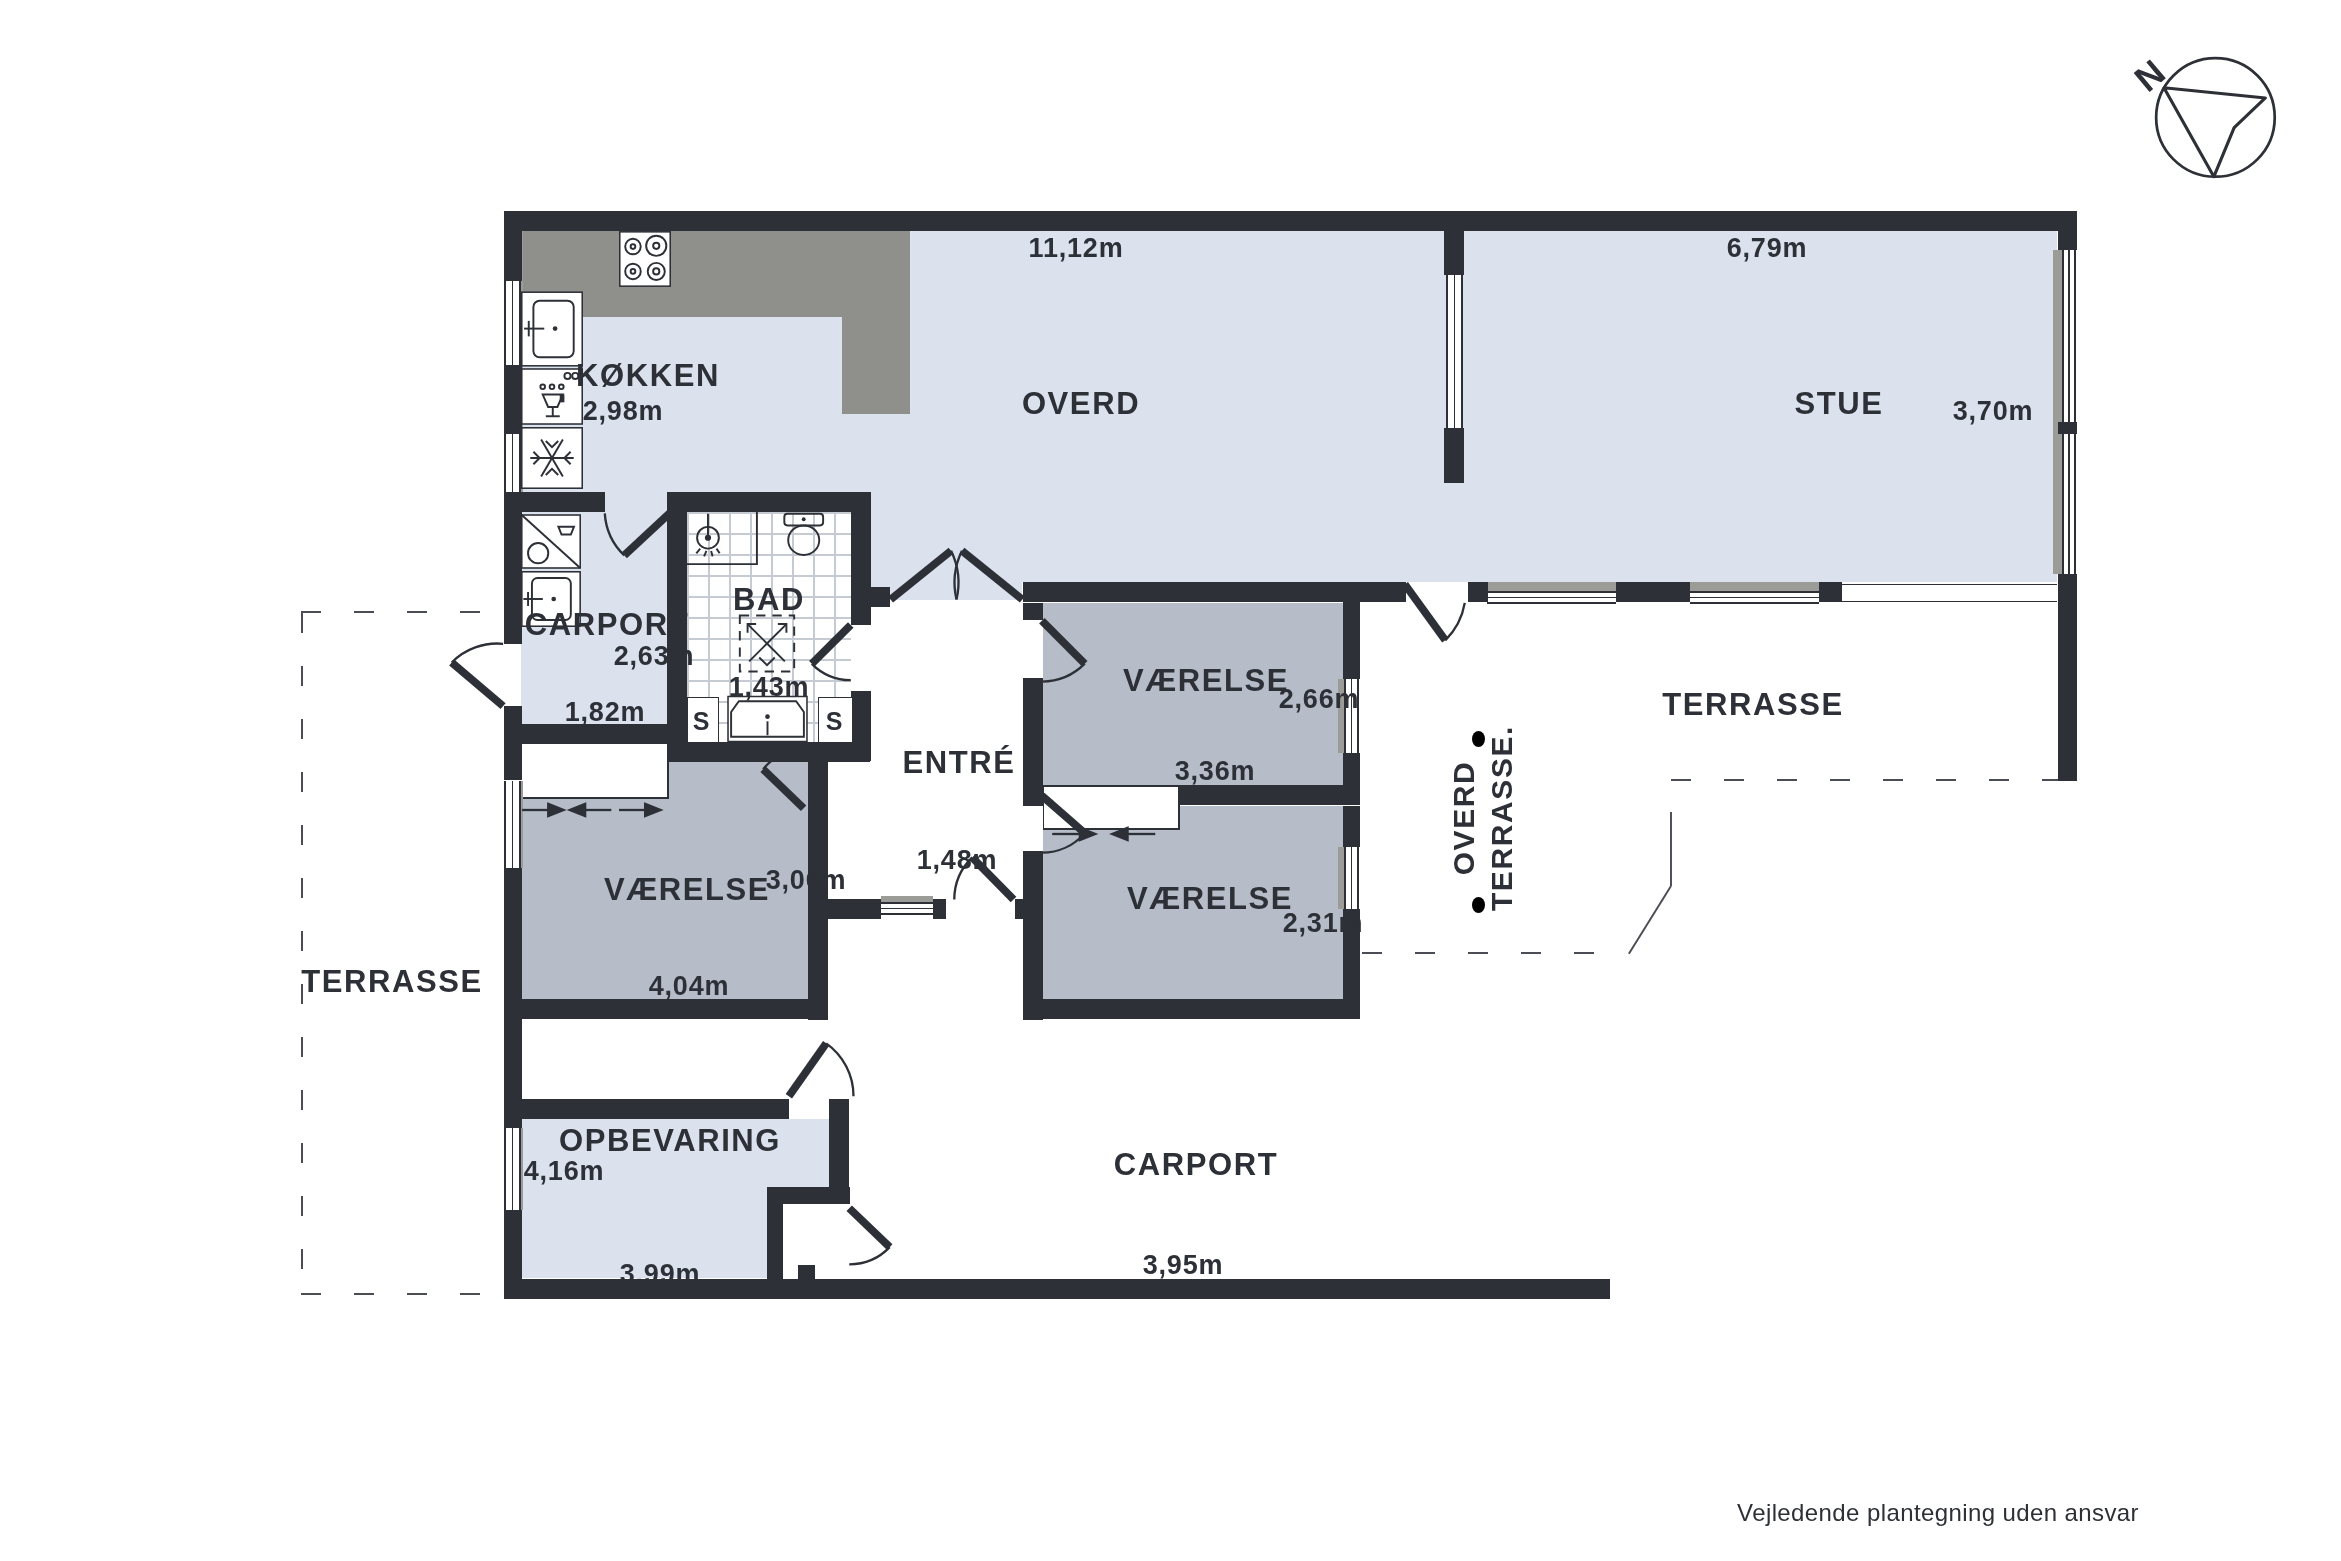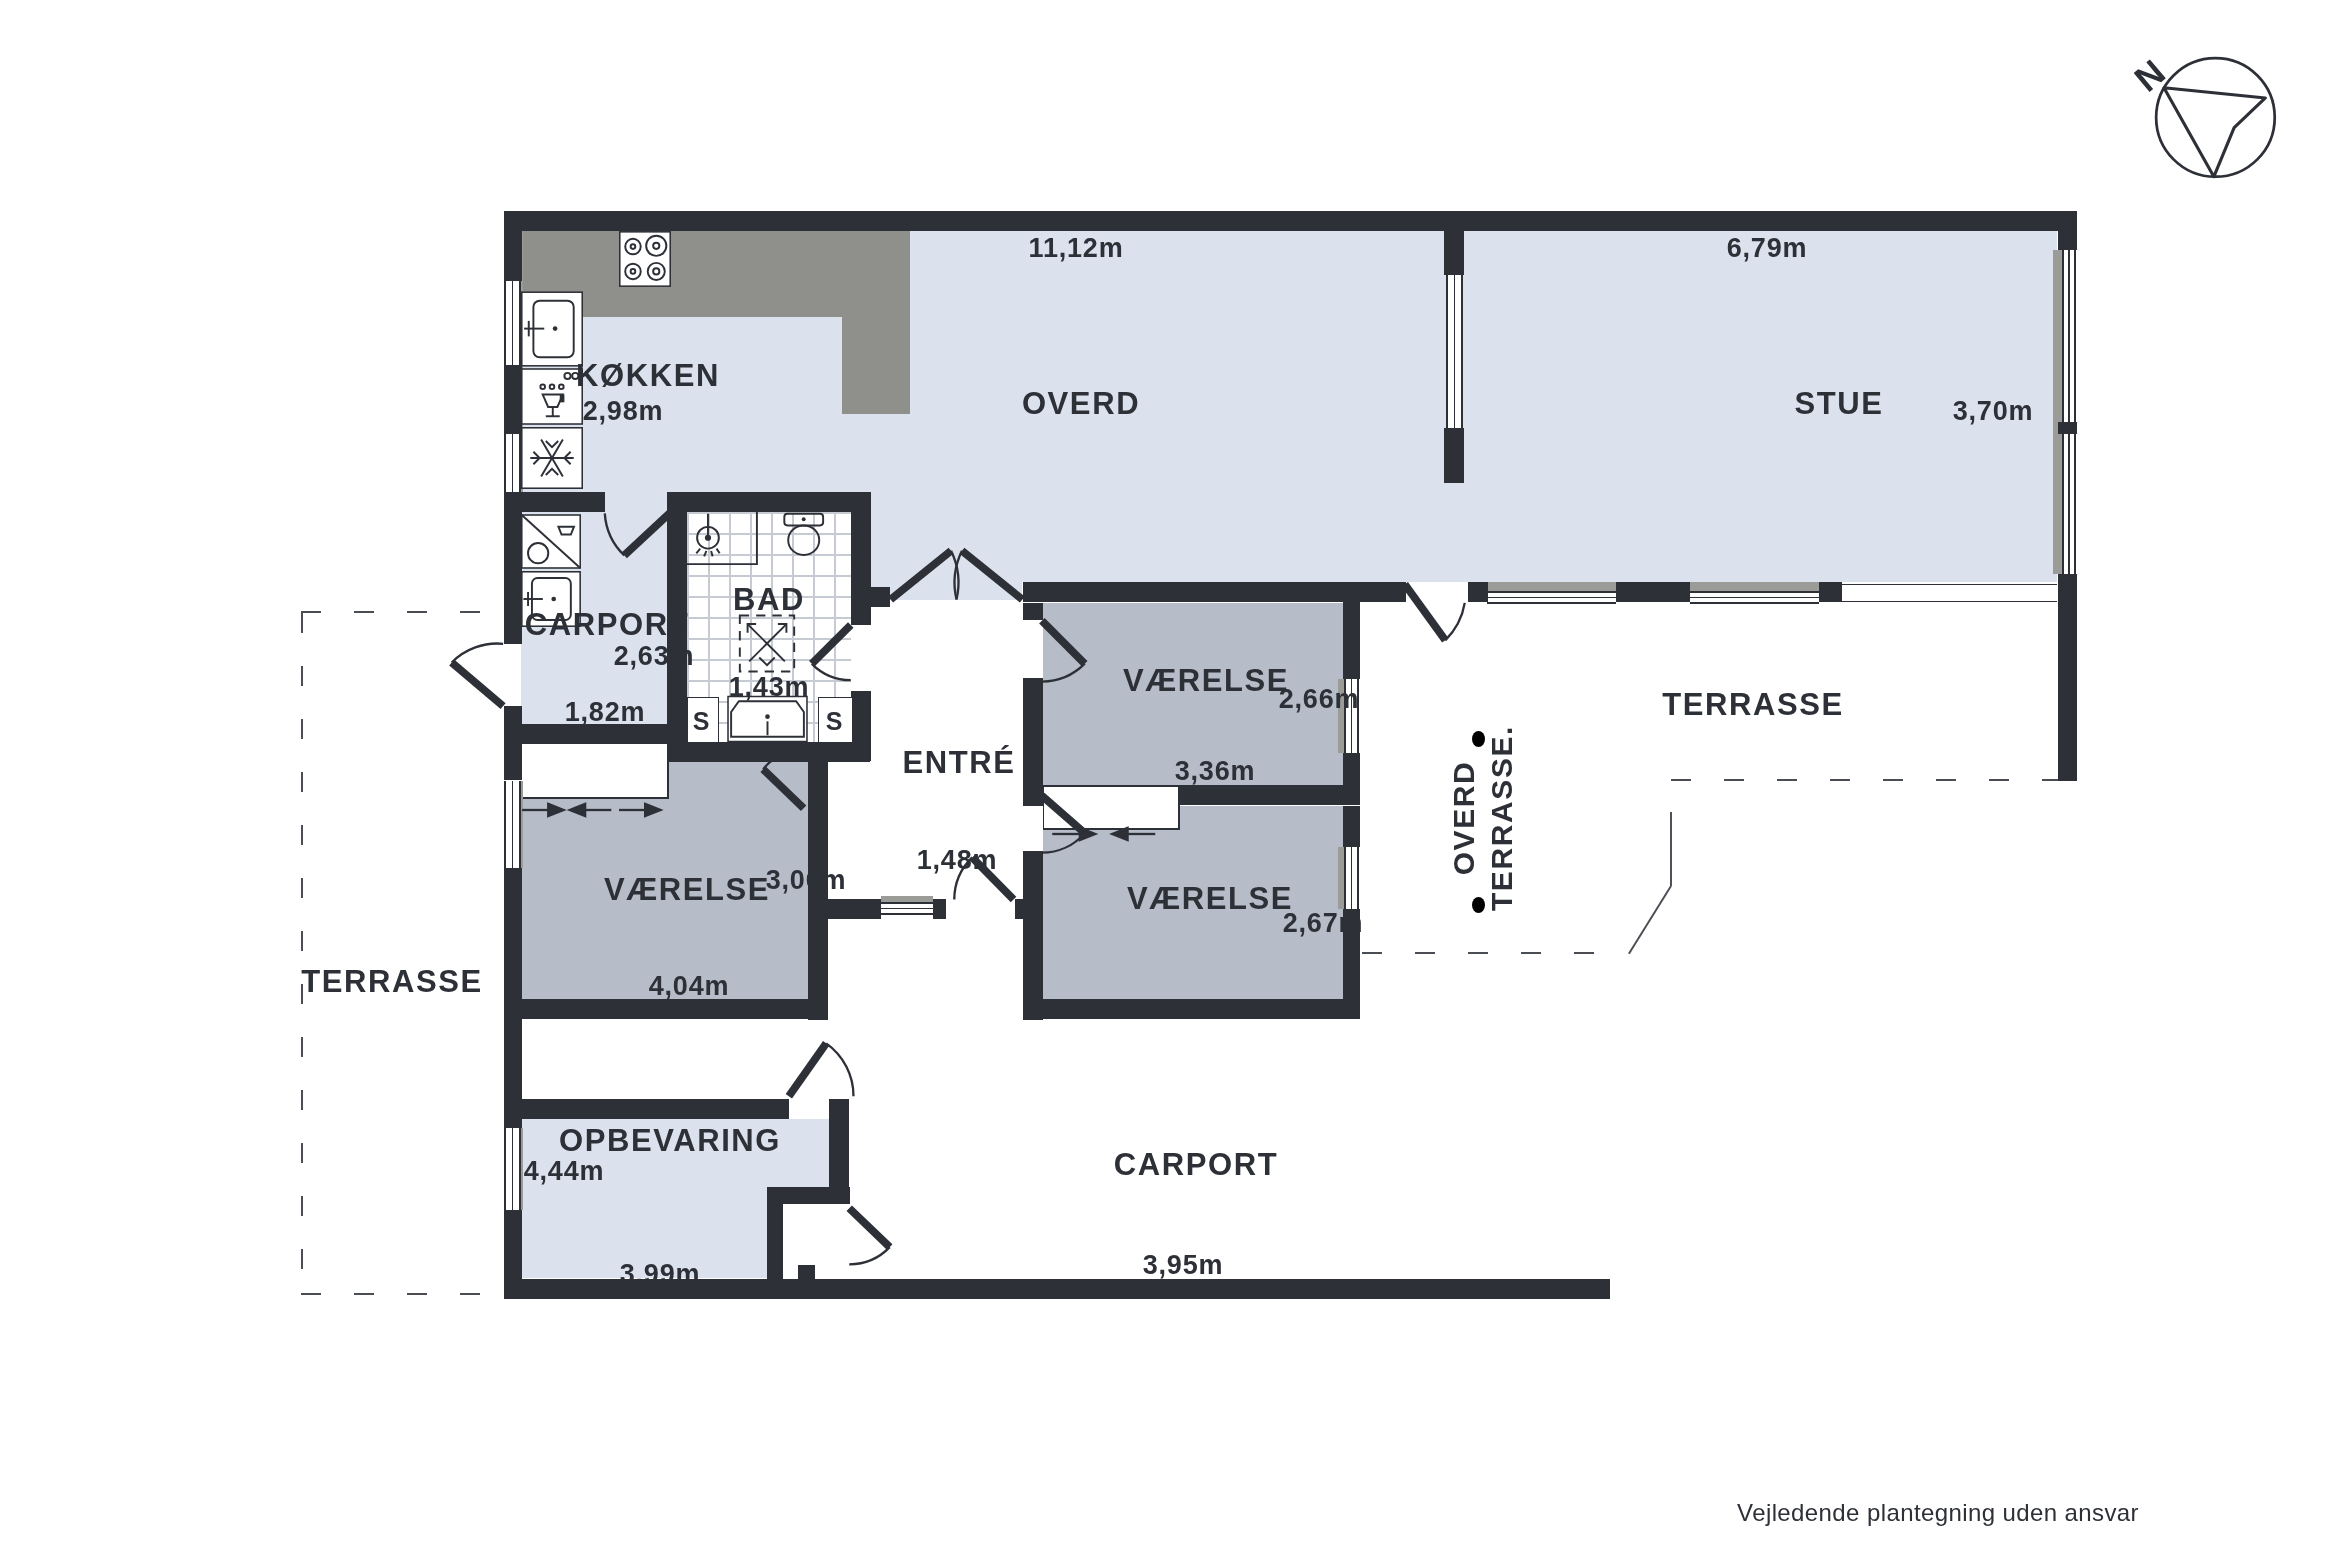--- a/index.html
+++ b/index.html
@@ -319,31 +319,31 @@
   <div class="lbl meas" style="left:605px;top:712px">1,82m</div>
   <div class="lbl" style="left:769px;top:600px">BAD</div>
   <div class="lbl meas" style="left:769px;top:687px">1,43m</div>
   <div class="lbl" style="left:1206px;top:681px">VÆRELSE</div>
   <div class="lbl meas" style="left:1319px;top:699px">2,66m</div>
   <div class="lbl meas" style="left:1215px;top:771px">3,36m</div>
   <div class="lbl" style="left:687px;top:890px">VÆRELSE</div>
   <div class="lbl meas" style="left:806px;top:880px">3,06m</div>
   <div class="lbl meas" style="left:689px;top:986px">4,04m</div>
   <div class="lbl" style="left:1210px;top:899px">VÆRELSE</div>
-  <div class="lbl meas" style="left:1323px;top:923px">2,67m</div>
+  <div class="lbl meas" style="left:1323px;top:923px">2,31m</div>
   <div class="lbl" style="left:959px;top:763px">ENTRÉ</div>
   <div class="lbl meas" style="left:957px;top:860px">1,48m</div>
   <div class="lbl" style="left:392px;top:982px">TERRASSE</div>
   <div class="lbl" style="left:1753px;top:705px">TERRASSE</div>
   <div class="vtext" style="left:1482px;top:818px">
     <span>OVERD</span><br>
     <span>TERRASSE.</span>
   </div>
   <div class="lbl" style="left:670px;top:1141px">OPBEVARING</div>
-  <div class="lbl meas" style="left:564px;top:1171px">4,44m</div>
+  <div class="lbl meas" style="left:564px;top:1171px">4,16m</div>
   <div class="lbl meas" style="left:660px;top:1274px">3,99m</div>
   <div class="lbl" style="left:1196px;top:1165px">CARPORT</div>
   <div class="lbl meas" style="left:1183px;top:1265px">3,95m</div>
 
   <svg style="left:2139px;top:41px" width="156" height="156" viewBox="0 0 200 200">
     <circle cx="98" cy="98" r="76" fill="none" stroke="var(--wall)" stroke-width="3.5"></circle>
     <path d="M32,60 L162,73 L122,111 L96,174 Z" fill="#fff" stroke="var(--wall)" stroke-width="4" stroke-linejoin="round"></path>
     </svg>
   <div class="nlet" style="left:2150px;top:76px">N</div>
 

